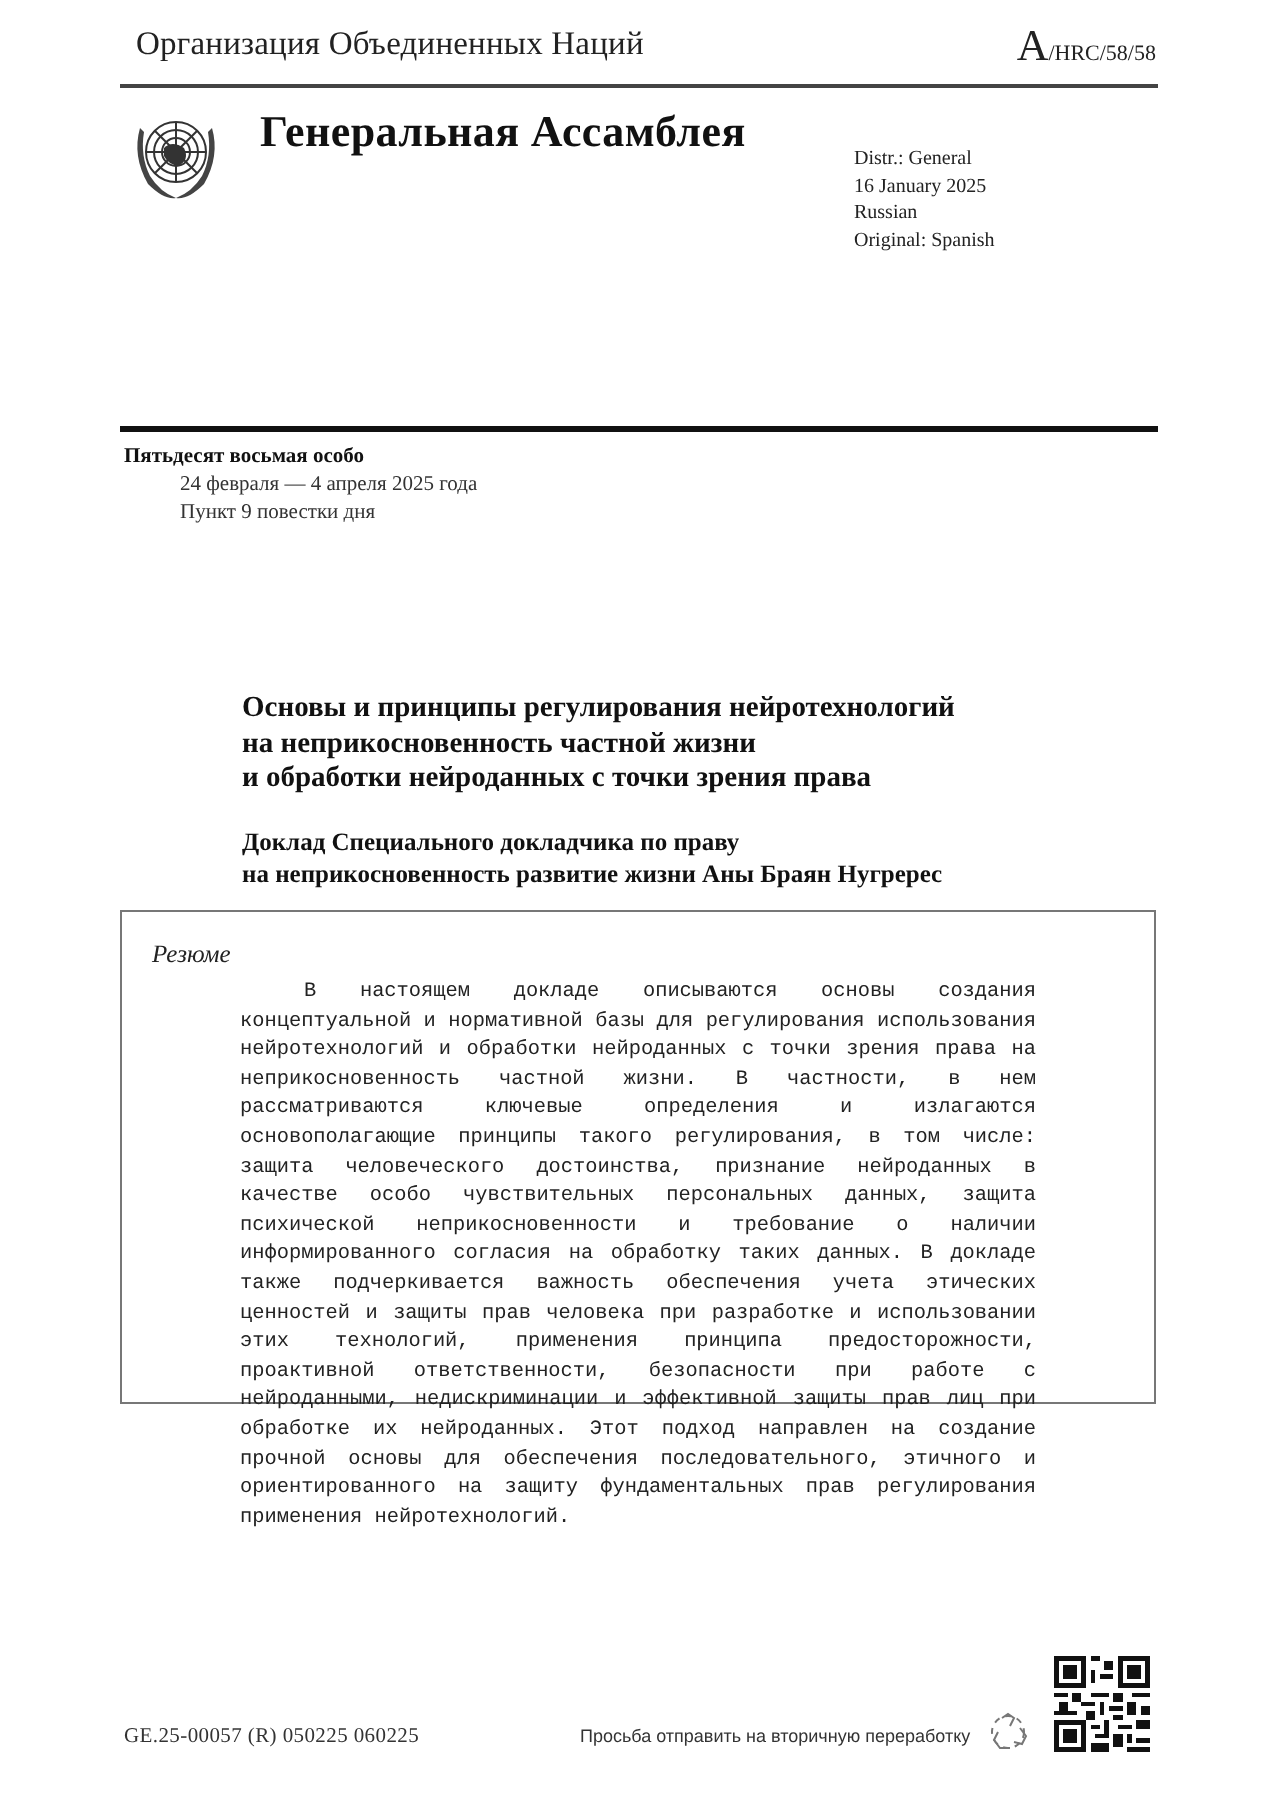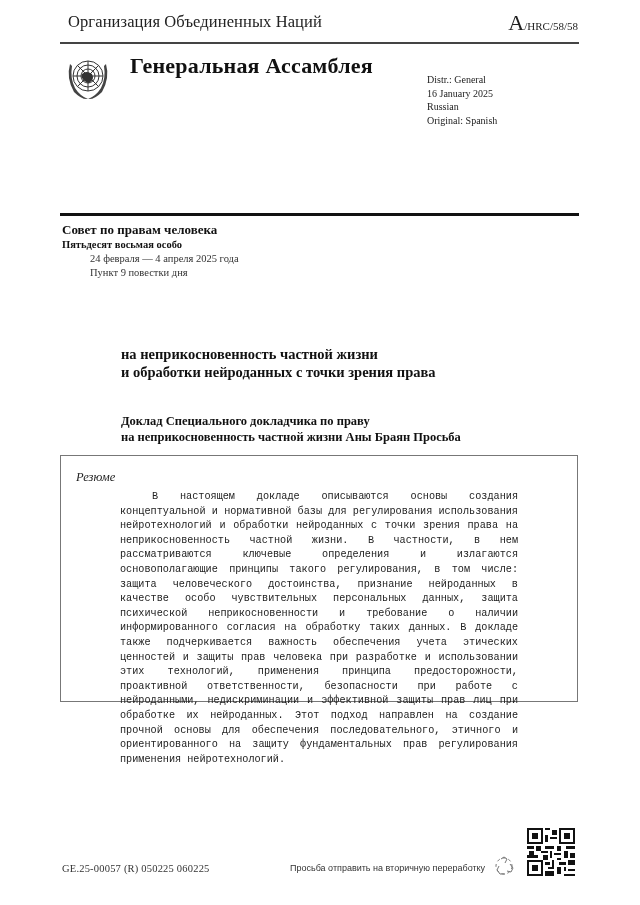--- a/index.html
+++ b/index.html
@@ -58,34 +58,34 @@
 <div class="abs distr">
   <div>Distr.: General</div>
   <div>16 January 2025</div>
   <div>Russian</div>
   <div>Original: Spanish</div>
 </div>
 
 <div class="abs rule-mid"></div>
 
 <div class="abs council">
-  <div class="l1">Совет по правам человека</div>
   <div class="l2">Пятьдесят восьмая особо</div>
   <div class="l3">24 февраля — 4 апреля 2025 года</div>
   <div class="l4">Пункт 9 повестки дня</div>
 </div>
 
 <div class="abs doc-title">
+  <div>Основы и принципы регулирования нейротехнологий</div>
   <div>на неприкосновенность частной жизни</div>
   <div>и обработки нейроданных с точки зрения права</div>
 </div>
 
 <div class="abs doc-sub">
   <div>Доклад Специального докладчика по праву</div>
-  <div>на неприкосновенность частной жизни Аны Браян Просьба</div>
+  <div>на неприкосновенность развитие жизни Аны Браян Нугререс</div>
 </div>
 
 <div class="abs summary-box"></div>
 <div class="abs summary-head">Резюме</div>
 <div class="abs summary-body">В настоящем докладе описываются основы создания концептуальной и нормативной базы для регулирования использования нейротехнологий и обработки нейроданных с точки зрения права на неприкосновенность частной жизни. В частности, в нем рассматриваются ключевые определения и излагаются основополагающие принципы такого регулирования, в том числе: защита человеческого достоинства, признание нейроданных в качестве особо чувствительных персональных данных, защита психической неприкосновенности и требование о наличии информированного согласия на обработку таких данных. В докладе также подчеркивается важность обеспечения учета этических ценностей и защиты прав человека при разработке и использовании этих технологий, применения принципа предосторожности, проактивной ответственности, безопасности при работе с нейроданными, недискриминации и эффективной защиты прав лиц при обработке их нейроданных. Этот подход направлен на создание прочной основы для обеспечения последовательного, этичного и ориентированного на защиту фундаментальных прав регулирования применения нейротехнологий.</div>
 
 <div class="abs footer-code">GE.25-00057  (R)  050225  060225</div>
 <div class="abs footer-recycle">Просьба отправить на вторичную переработку</div>
 
 <svg class="abs recycle-icon" viewBox="0 0 22 22">

